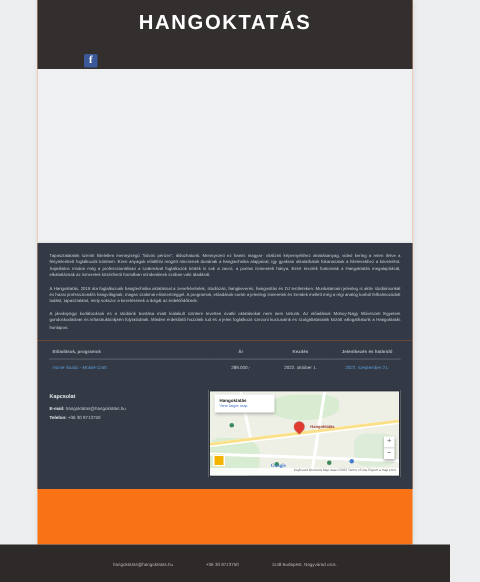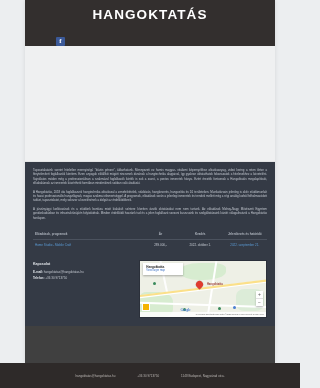--- a/index.html
+++ b/index.html
@@ -12,21 +12,21 @@
   .page {
     position: relative;
     width: 300px; height: 388px;
     background: #eceef0;
   }
   .column {
     position: absolute;
     left: 25px; top: 0;
     width: 250px;
     min-height: 363px;
-    background: #404040;
+    background: #f97316;
     box-shadow: 0 0 4px rgba(0,0,0,0.10);
   }
 
   
   .site-header {
     background: #332f2e;
     height: 46px;
     padding: 7px 10px 0 10px;
     position: relative;
   }

